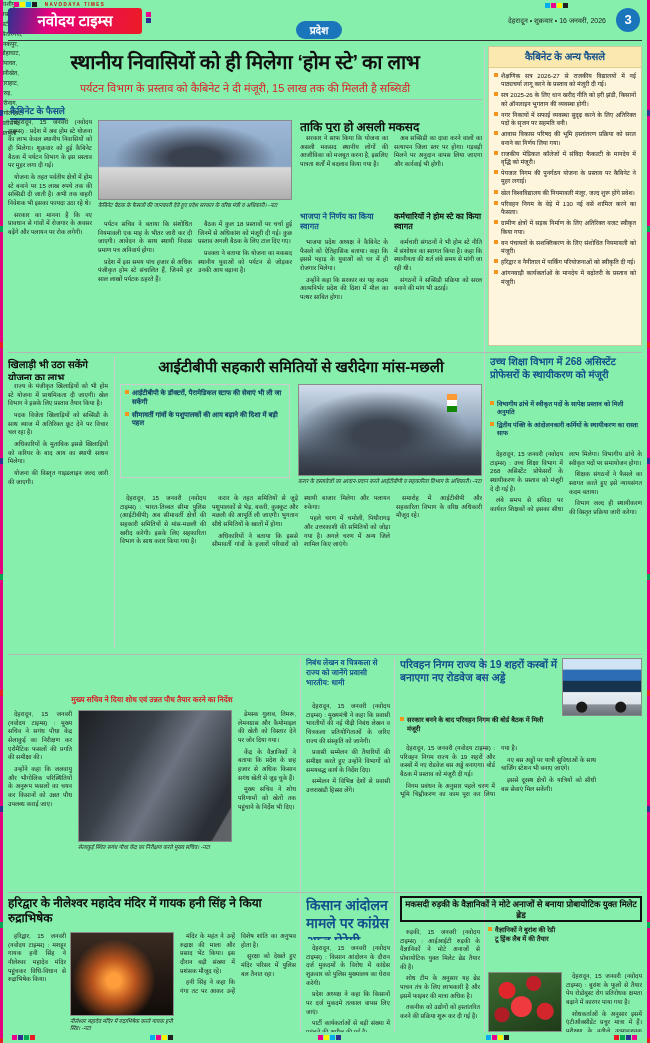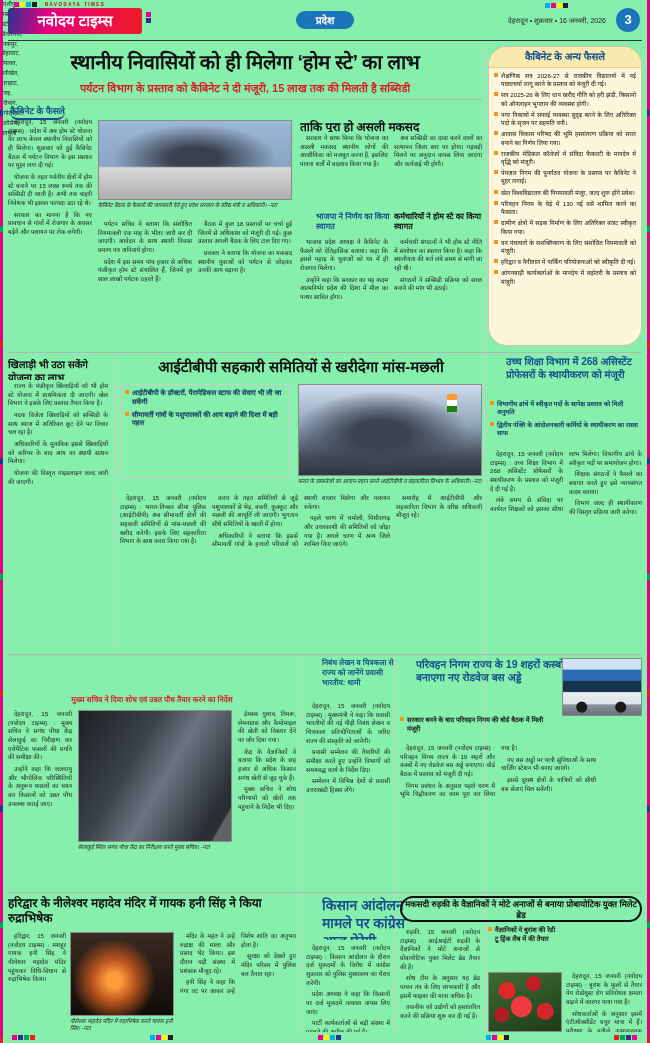--- a/index.html
+++ b/index.html
@@ -1,48 +1,48 @@
 <!DOCTYPE html>
 <html lang="hi"><head>
 <meta charset="utf-8">
 <style>
   html,body{margin:0;padding:0;background:#e8e8e8;}
   #canvas{position:relative;width:650px;height:1043px;background:#86efac;overflow:hidden;
           font-family:"Liberation Sans","DejaVu Sans",sans-serif;color:#111;}
-  .abs{position:absolute;border-radius:19px;}
+  .abs{position:absolute;}
   
   .edge{position:absolute;top:0;bottom:0;width:3px;
         background:repeating-linear-gradient(180deg,#e5007d 0 110px,#2e3192 110px 116px,#e5007d 116px 226px,#00a651 226px 232px,#e5007d 232px 342px,#ed1c24 342px 348px);}
   #edgeL{left:0;} #edgeR{right:0;}
   
   .marks{position:absolute;display:flex;gap:1px;}
   .marks.vert{flex-direction:column;}
   .mk{width:5px;height:5px;}
   .mc{background:#00aeef}.mm{background:#ec008c}.my{background:#fff200}.mkk{background:#231f20}
   .mb{background:#2e3192}.mg{background:#00a651}.mr{background:#ed1c24}
   
   #masthead-top{left:8px;top:2px;width:134px;font-size:4.5px;letter-spacing:1.5px;color:#c00;text-align:center;font-weight:bold;}
   #masthead{left:8px;top:8px;width:134px;height:26px;border-radius:3px;
             background:linear-gradient(100deg,#2e3192 0%,#e5007d 30%,#ed1c24 100%);
             color:#fff;font-weight:800;font-size:15px;line-height:26px;text-align:center;}
-  #section-tab{left:296px;top:11px;width:58px;height:18px;border-radius:9px;background:#1b75bb;
+  #section-tab{left:296px;top:21px;width:46px;height:18px;border-radius:9px;background:#1b75bb;
                color:#fff;font-weight:bold;font-size:10.5px;line-height:18px;text-align:center;}
   #dateline{right:44px;top:16px;font-size:7px;color:#222;}
   #page-circle{right:10px;top:8px;width:24px;height:24px;border-radius:50%;background:#1b75bb;
                color:#fff;font-weight:bold;font-size:13px;line-height:24px;text-align:center;}
   #header-rule{left:8px;top:40px;width:634px;height:1px;background:#333;}
   
   .rule{position:absolute;height:1px;background:#b5b5b5;}
   .vrule{position:absolute;width:1px;background:#cccccc;}
   
   .hl{position:absolute;font-weight:bold;color:#101010;overflow:hidden;}
-  .hl-blue{color:#14508c;margin-left:16px;}
+  .hl-blue{color:#14508c;}
   .nowrap{white-space:nowrap;text-align:center;}
   #lead-headline{left:8px;top:46px;width:474px;height:32px;font-size:20px;line-height:32px;font-weight:800;letter-spacing:-0.3px;}
-  #lead-subhead{left:8px;top:80px;width:474px;height:16px;font-size:11px;line-height:16px;color:#d91f26;font-weight:bold;}
+  #lead-subhead{left:8px;top:80px;width:474px;height:16px;font-size:11px;line-height:16px;color:#d91f26;font-weight:normal;}
   #lead-rule{left:8px;top:99px;width:474px;}
   #lead-kicker{left:10px;top:104px;font-size:9px;font-weight:bold;color:#14508c;border-bottom:2px solid #14508c;padding-bottom:1px;}
   
   .body{position:absolute;font-size:6.2px;line-height:1.4;text-align:justify;overflow:hidden;color:#1a1a1a;}
   .body p{margin:0 0 3px 0;text-indent:6px;}
   .cols-2{column-count:2;column-gap:6px;}
   .cols-4{column-count:4;column-gap:6px;}
   
   .photo{position:absolute;border:1px solid #8a8a8a;box-sizing:border-box;}
   .cap{position:absolute;font-size:5.5px;line-height:1.25;font-style:italic;color:#222;overflow:hidden;}

